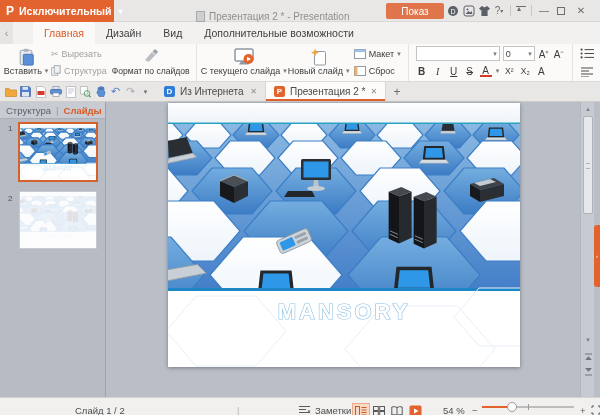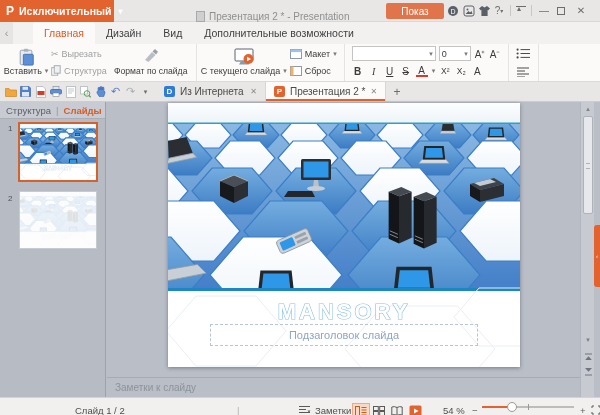--- a/index.html
+++ b/index.html
@@ -314,34 +314,44 @@
               <rect x="3.2" y="0.7" width="6" height="7.5" fill="#eef0f2" stroke="#a7adb4"></rect>
             </svg>
           <span>Структура</span>
         </div>
       </div>
       <div class="bigbtn" style="width:82px">
         <svg width="16" height="15" viewBox="0 0 16 15">
             <path d="M2 12 L9 4 L12.5 7 L5.5 14 Z" fill="#b9bec4"></path>
             <path d="M9.5 3.5 L12 1 L15 3.8 L13 6.5 Z" fill="#9aa1a9"></path>
           </svg>
-        <span class="lbl gray" style="font-size:8.6px">Формат по слайда</span>
+        <span class="lbl gray" style="font-size:8.6px">Формат по слайдов</span>
       </div>
     </div>
 
     <div class="rgroup">
       <div class="bigbtn" style="width:86px">
         <svg width="20" height="18" viewBox="0 0 20 18">
             <rect x="1" y="1" width="18" height="12" rx="1" fill="#fff" stroke="#5a6572"></rect>
             <path d="M7 13 L13 13 L15 16.5 L5 16.5 Z" fill="#8f9aa7"></path>
             <circle cx="14.5" cy="11" r="5" fill="#e2632d"></circle>
             <path d="M13 8.8 L17 11 L13 13.2 Z" fill="#fff"></path>
           </svg>
         <span class="srow">
             <span class="lbl">С текущего слайда</span>
+            <span class="dda">▾</span>
+          </span>
+      </div>
+      <div class="bigbtn" style="width:64px">
+        <svg width="17" height="18" viewBox="0 0 17 18">
+            <rect x="4.5" y="3.5" width="11" height="13.5" rx="1" fill="#fff" stroke="#8f9aa7"></rect>
+            <path d="M5 0.5 L6.2 3.3 L9 4.5 L6.2 5.7 L5 8.5 L3.8 5.7 L1 4.5 L3.8 3.3 Z" fill="#f0a63c"></path>
+          </svg>
+        <span class="srow">
+            <span class="lbl">Новый слайд</span>
             <span class="dda">▾</span>
           </span>
       </div>
       <div class="smallcol">
         <div class="srow">
           <svg width="12" height="10" viewBox="0 0 12 10">
               <rect x="0.5" y="0.5" width="11" height="9" fill="#fff" stroke="#8f9aa7"></rect>
               <rect x="0.5" y="0.5" width="11" height="2.6" fill="#9fc3e8"></rect>
             </svg>
           <span>Макет</span>
@@ -500,23 +510,20 @@
     <svg width="76" height="56" viewBox="0 0 352 264" preserveAspectRatio="none" style="opacity:.12">
         <use href="#slideart"></use>
       </svg>
   </div>
 
   <div id="editor"></div>
   <div id="slide">
     <svg width="352" height="264" viewBox="0 0 352 264">
         <use href="#slideart"></use>
       </svg>
-    <div id="subtitle-ph">
-      <span>Подзаголовок слайда</span>
-    </div>
   </div>
 
   <div id="vscroll">
     <div class="sc-arrow" style="top:1px">
         <span>▴</span>
       </div>
     <div id="sc-thumb"></div>
     <div class="sc-arrow" style="top:232px">
         <span>▾</span>
       </div>
@@ -530,23 +537,20 @@
         <svg width="9" height="9" viewBox="0 0 9 9">
           <path d="M1 1 L4.5 4.8 L8 1 Z" fill="#6f747e"></path>
           <path d="M1 8 H8" stroke="#6f747e"></path>
         </svg>
       </div>
   </div>
   <div id="sidetab">
       <span>‹</span>
     </div>
 
-  <div id="notes">
-    <span>Заметки к слайду</span>
-  </div>
 
   <div id="statusbar">
     <div class="sb" style="left:75px">Слайд 1 / 2</div>
     <div class="sb" style="left:237px;color:#b5b3b1">|</div>
     <div class="sb" style="left:298px;gap:4px">
       <svg width="13" height="10" viewBox="0 0 13 10">
           <path d="M1 1.5 H12 M1 4.5 H8 M1 7.5 H12" stroke="#5a5a5a"></path>
           <path d="M9.5 5.5 L11 7.5 L12.5 5.5 Z" fill="#5a5a5a"></path>
         </svg>
       <span>Заметки</span>

